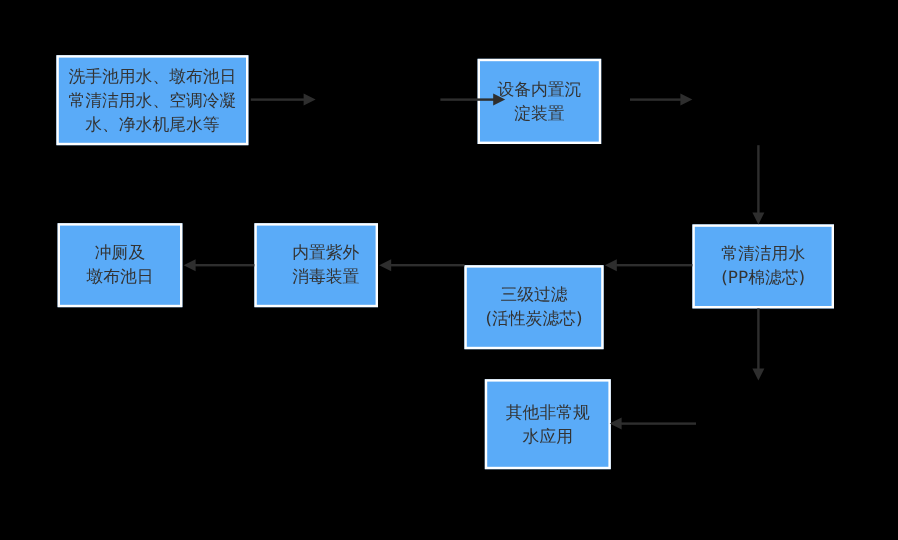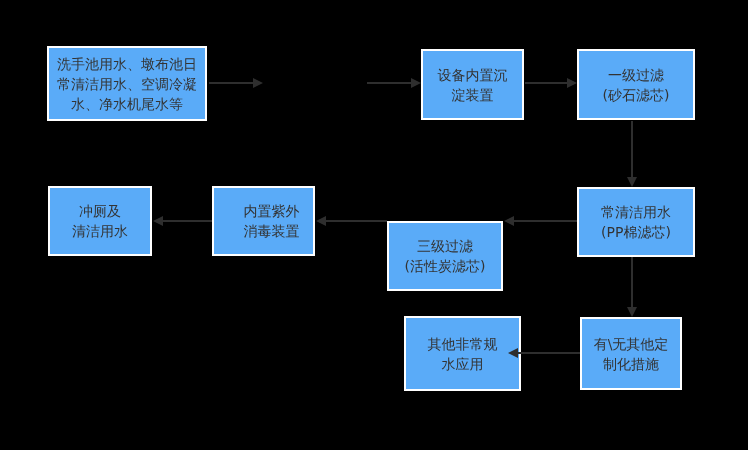--- a/index.html
+++ b/index.html
@@ -32,28 +32,28 @@
     justify-content: center;
     text-align: center;
     font-size: 14px;
     line-height: 20px;
   }
   .node-label { white-space: pre-line; }
 
   
   .n1  { left: 47px;  top: 46px;  width: 160px; height: 75px; }
   .n2  { left: 263px; top: 49px;  width: 103px; height: 71px; }
-  .n3  { left: 421px; top: 49px;  width: 103px; height: 71px; }
+  .n3  { left: 398px; top: 49px;  width: 103px; height: 71px; }
   .n4  { left: 577px; top: 49px;  width: 118px; height: 71px; }
   .n5  { left: 577px; top: 187px; width: 118px; height: 70px; }
   .n6  { left: 387px; top: 186px; width: 116px; height: 70px; margin-top: 35px; }
   .n7  { left: 212px; top: 186px; width: 103px; height: 70px; padding-left: 16px; }
   .n8  { left: 48px;  top: 186px; width: 104px; height: 70px; }
   .n9  { left: 580px; top: 317px; width: 102px; height: 73px; }
-  .n10 { left: 404px; top: 316px; width: 117px; height: 75px; }
+  .n10 { left: 404px; top: 316px; width: 105px; height: 75px; }
 
   
   .arrow { position: absolute; }
   .arrow-right::before {
     content: ""; position: absolute;
     left: 0; right: 9px; top: 5px; height: 2px;
     background: var(--arrow-color);
   }
   .arrow-right::after {
     content: ""; position: absolute;
@@ -104,46 +104,38 @@
 
   <div class="node n1">
     <span class="node-label">洗手池用水、墩布池日
 常清洁用水、空调冷凝
 水、净水机尾水等</span>
   </div>
   <div class="node n3">
     <span class="node-label">设备内置沉
 淀装置</span>
   </div>
-  <div class="node n4">
-    <span class="node-label">一级过滤
-(砂石滤芯)</span>
-  </div>
 
   <div class="node n5">
     <span class="node-label">常清洁用水
 (PP棉滤芯)</span>
   </div>
   <div class="node n6">
     <span class="node-label">三级过滤
 (活性炭滤芯)</span>
   </div>
   <div class="node n7">
     <span class="node-label">内置紫外
 消毒装置</span>
   </div>
   <div class="node n8">
     <span class="node-label">冲厕及
-清洁用水</span>
+墩布池日</span>
   </div>
 
-  <div class="node n9">
-    <span class="node-label">有\无其他定
-制化措施</span>
-  </div>
   <div class="node n10">
     <span class="node-label">其他非常规
 水应用</span>
   </div>
 
   <div class="arrow arrow-right a1"></div>
   <div class="arrow arrow-right a2"></div>
   <div class="arrow arrow-right a3"></div>
   <div class="arrow arrow-down  a4"></div>
   <div class="arrow arrow-left  a5"></div>

